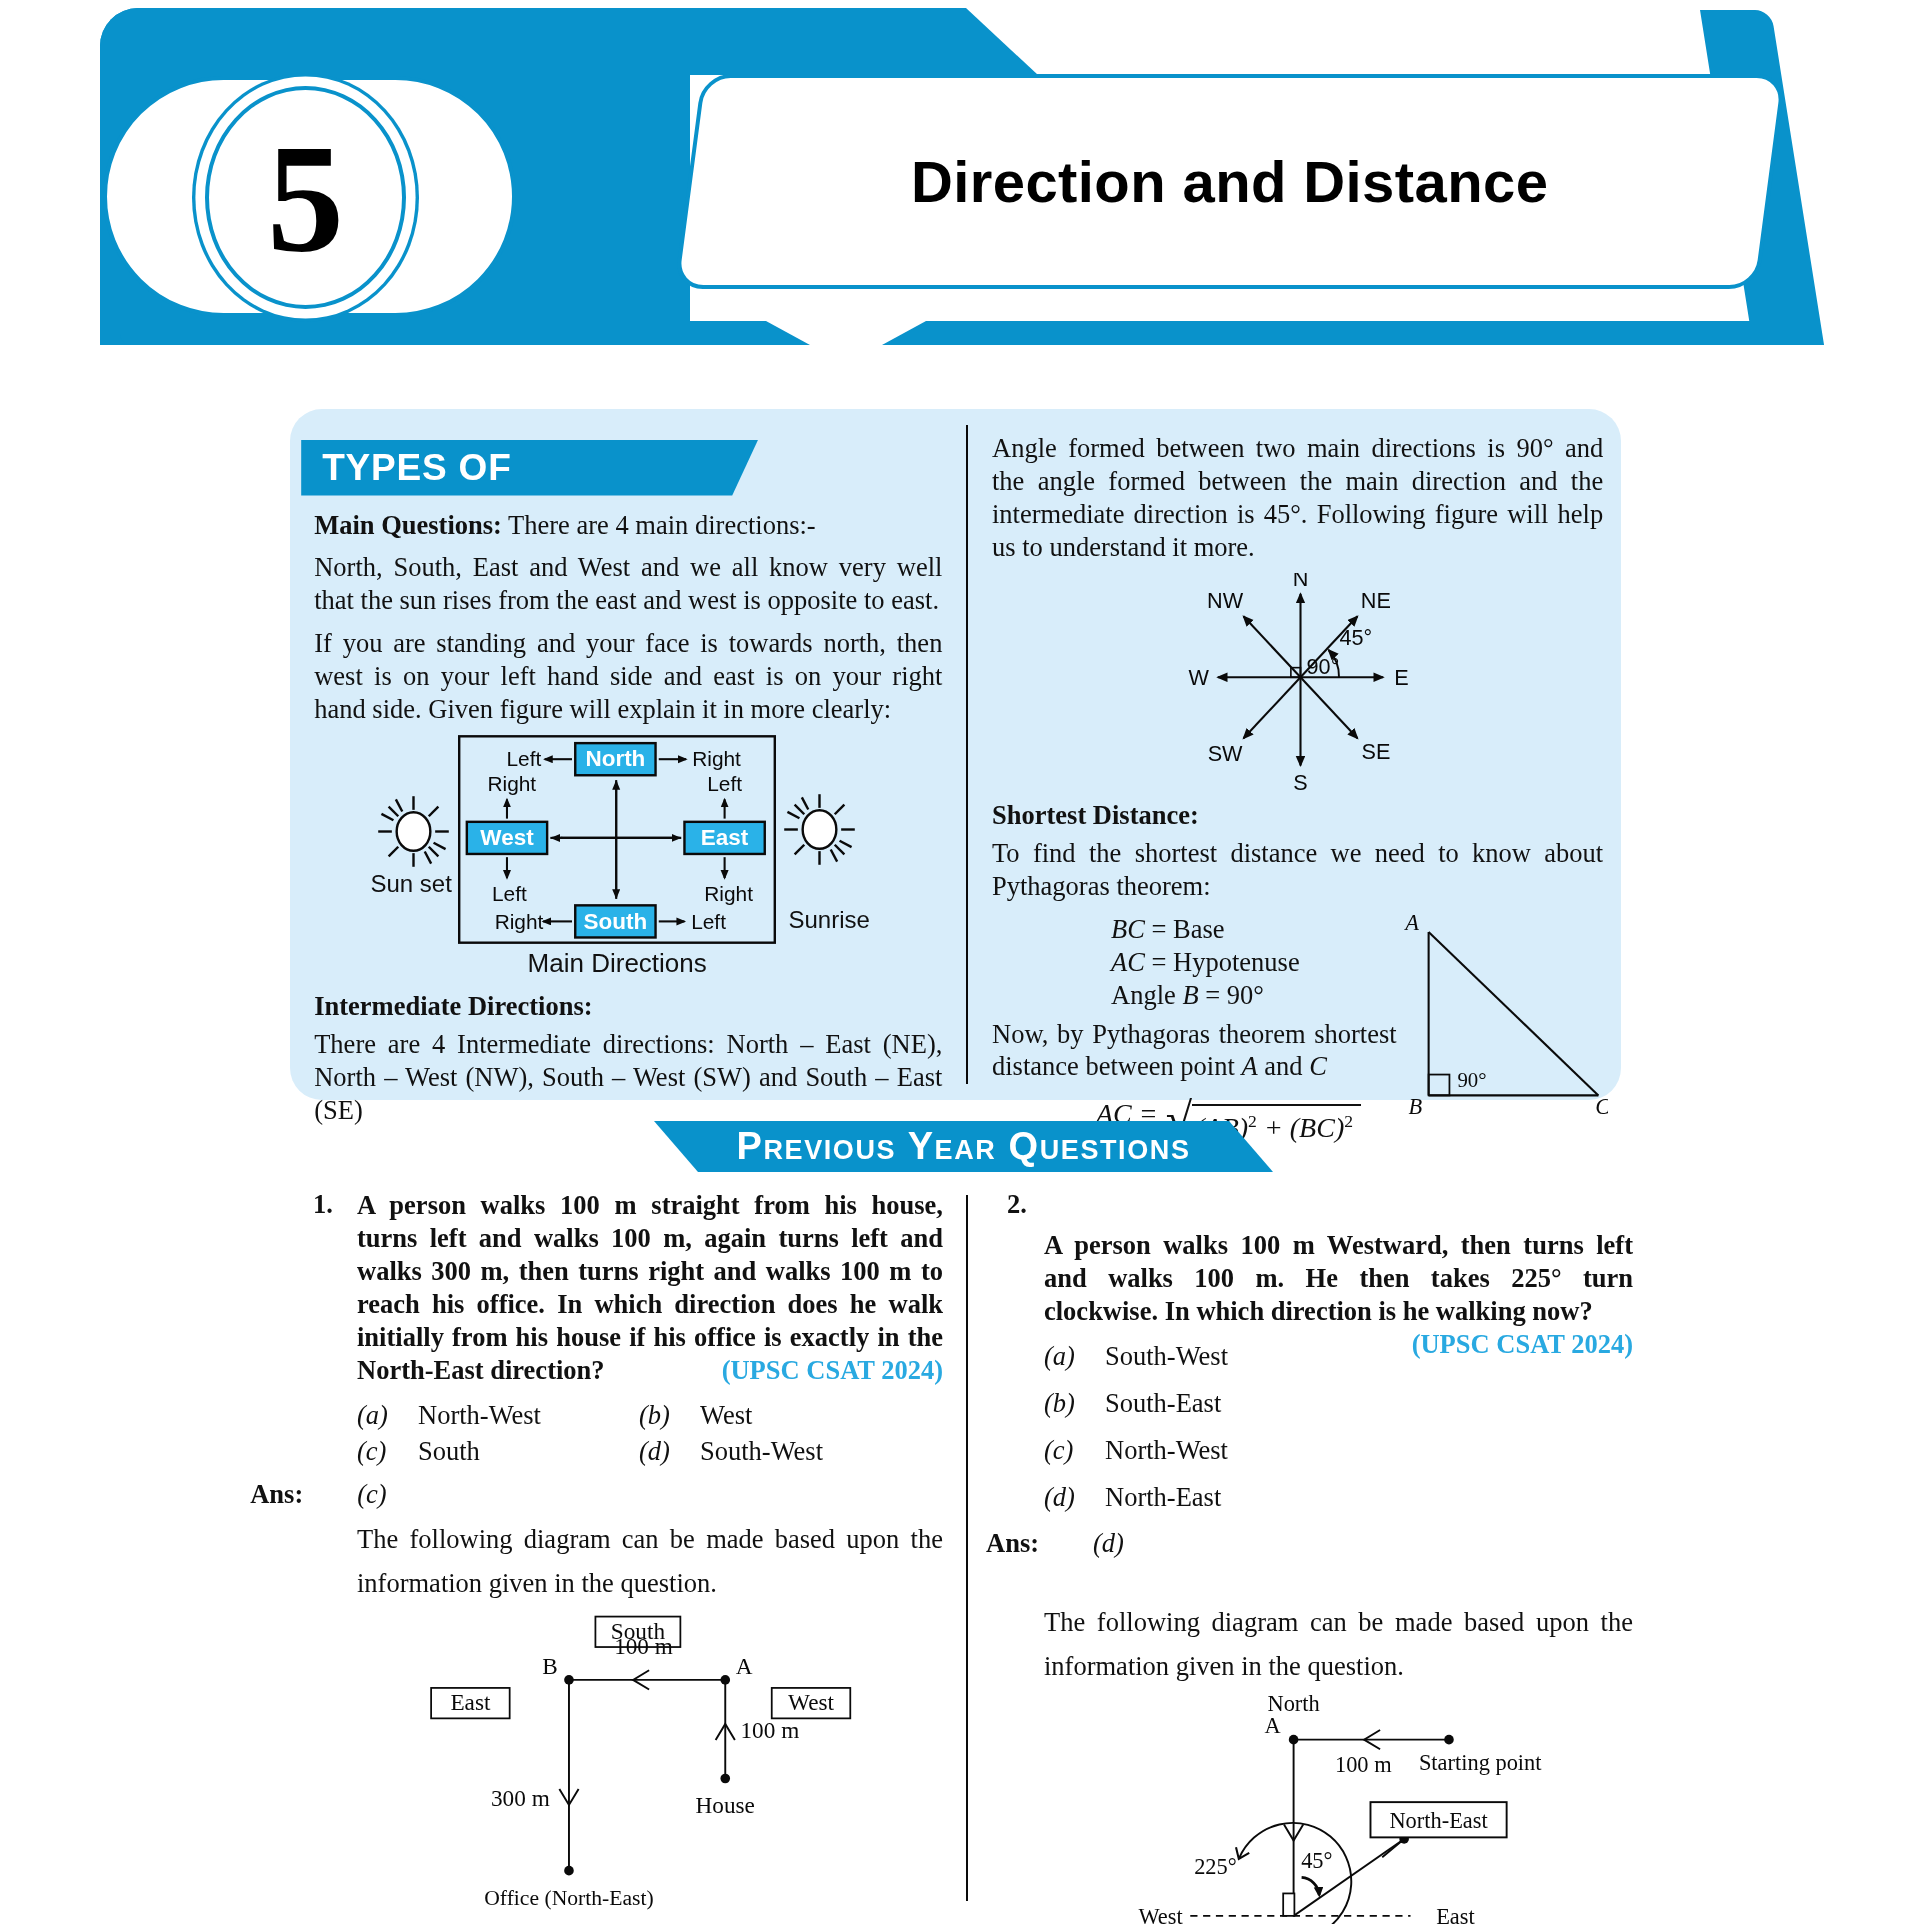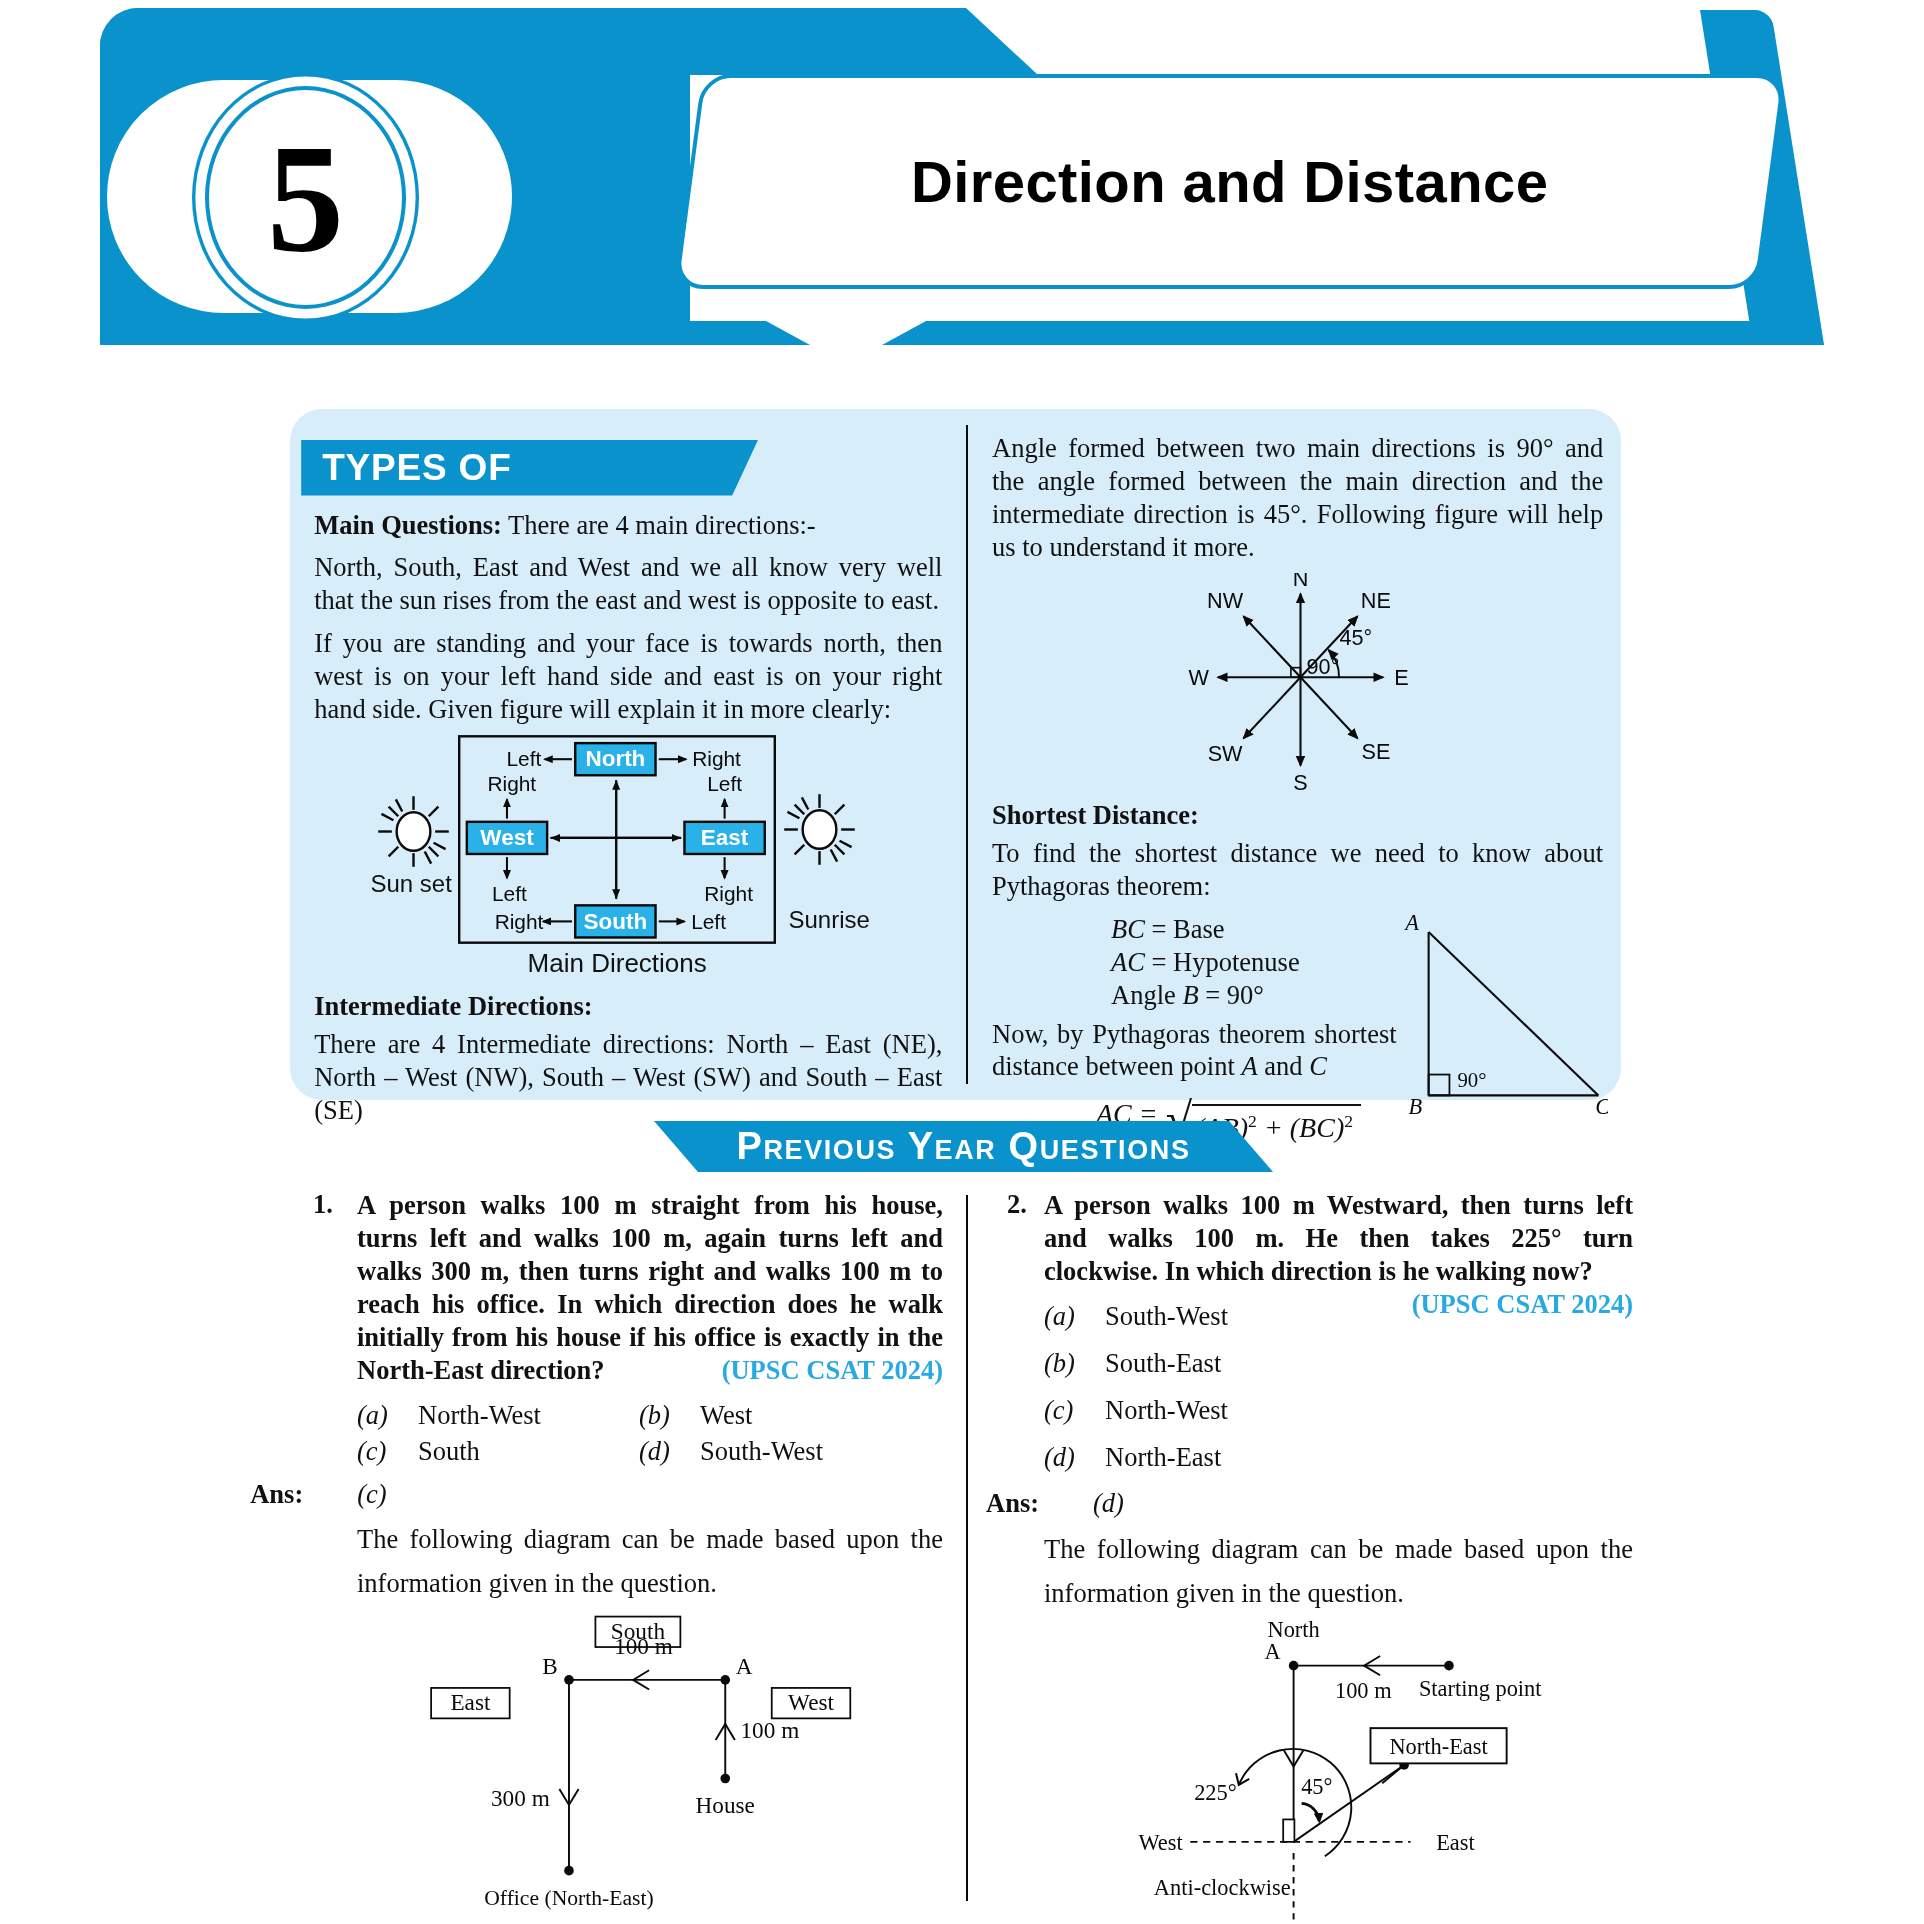--- a/index.html
+++ b/index.html
@@ -79,21 +79,21 @@
   
   #questions{position:absolute;left:247px;top:1189px;width:1437px;height:736px;font-size:26.5px;}
   .q-divider{position:absolute;left:719px;top:6.4px;width:1.6px;height:706px;background:#0a0a0a;}
   .q-col{position:absolute;top:0;}
   .q-col-left{left:0;width:706px;}
   .q-col-right{left:760px;width:651px;}
   .q-num{position:absolute;font-weight:700;}
   .q-text{font-weight:700;line-height:33px;text-align:justify;}
   .q-tag{float:right;color:var(--tag);font-weight:700;}
   .q1-indent{margin-left:110px;width:586px;}
-  .q2-indent{margin-left:37px;width:589px;}
+  .q2-indent{margin-left:37px;width:589px;margin-top:40px;}
   .opts{margin-top:9.6px;}
   .opt-row{display:flex;line-height:36px;}
   .opt{display:flex;}
   .opt-letter{font-style:italic;width:61px;}
   .opt-2col .opt{width:282px;}
   .opts-q2 .opt-row{margin-bottom:11.2px;}
   .ans-row{display:flex;margin:8px 0 6.4px 0;line-height:34px;}
   .ans-label{font-weight:700;width:107px;}
   .ans-val{font-style:italic;}
   .explain{line-height:44px;text-align:justify;}

